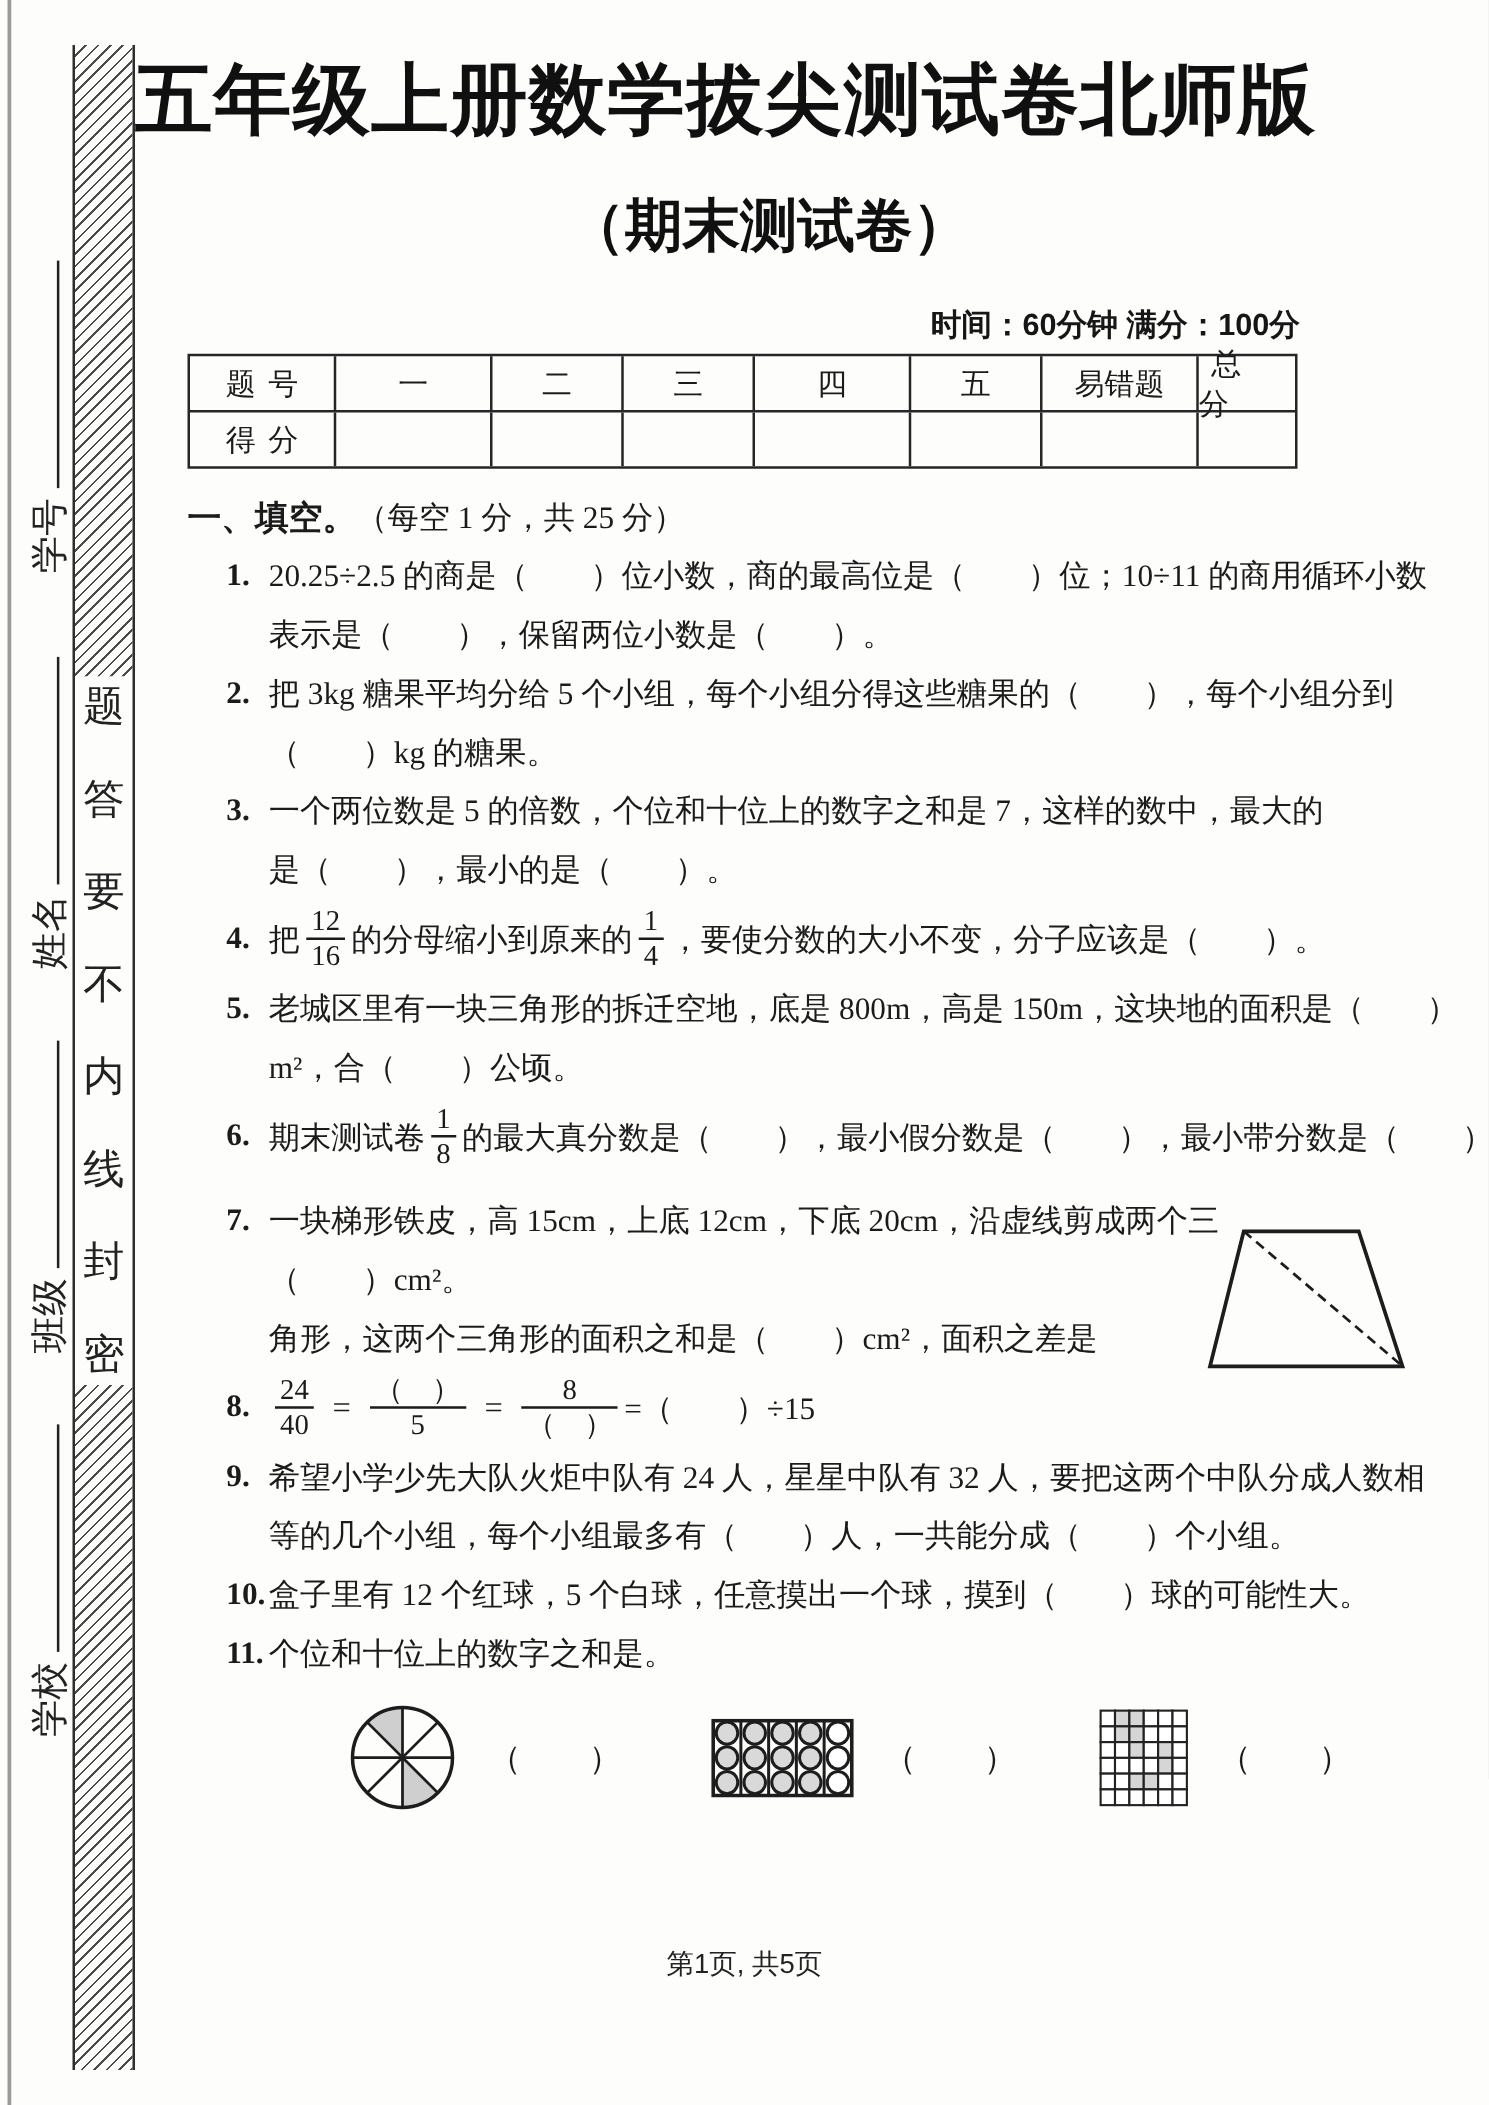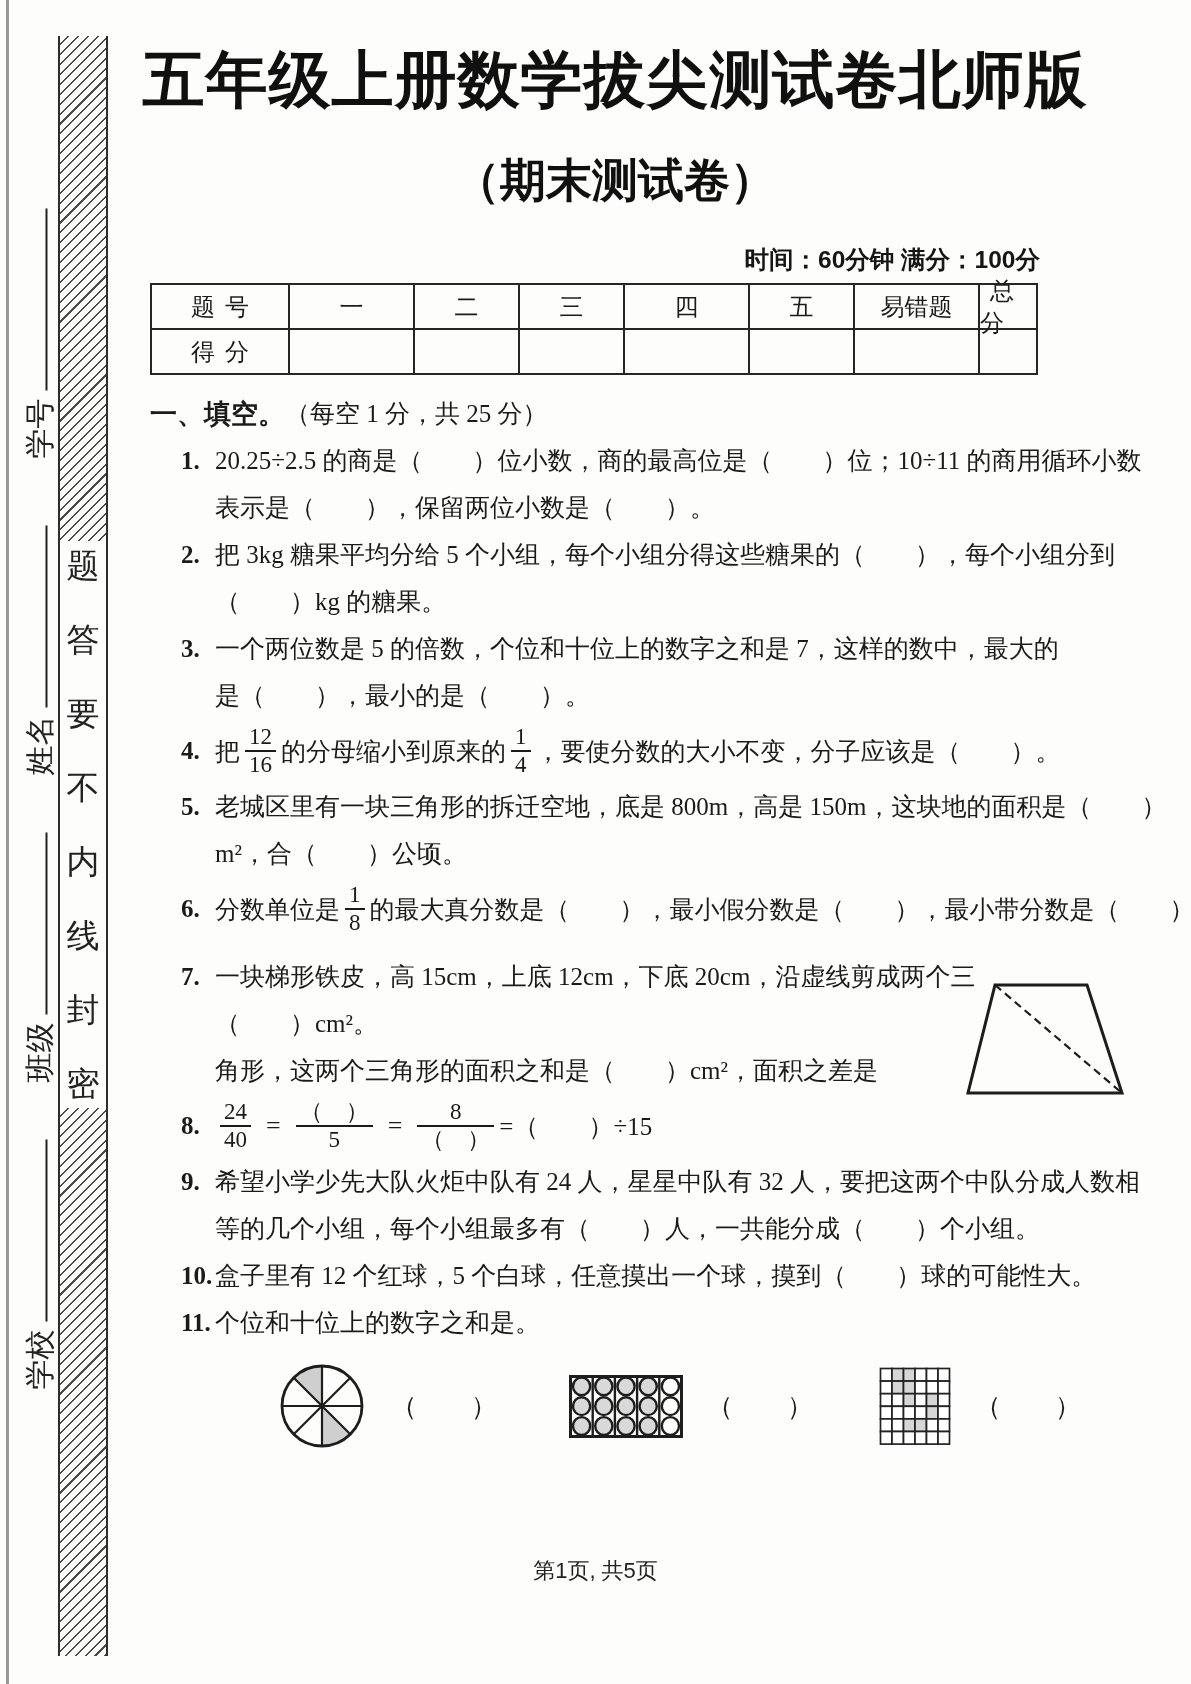--- a/index.html
+++ b/index.html
@@ -25,21 +25,21 @@
   }
   .side-label{
     position:absolute;left:-88px;width:255px;height:42px;
     display:flex;align-items:center;justify-content:flex-start;
     transform:rotate(-90deg);
     font-size:30px;color:#222;white-space:nowrap;
   }
   .side-label .wline{display:inline-block;width:182px;height:0;border-bottom:2.5px solid #222;margin-left:8px;margin-top:14px;}
   
   .title{
-    position:absolute;top:38px;left:120px;width:990px;text-align:center;
+    position:absolute;top:38px;left:108px;width:990px;
     font-family:"Liberation Sans", sans-serif;font-weight:900;font-size:62px;
     letter-spacing:1px;color:#101010;white-space:nowrap;
   }
   .subtitle{
     position:absolute;top:150px;left:120px;width:990px;text-align:center;
     font-family:"Liberation Sans", sans-serif;font-weight:900;font-size:46px;color:#101010;
   }
   .meta{
     position:absolute;top:243px;right:151px;
     font-family:"Liberation Sans", sans-serif;font-weight:700;font-size:24.5px;color:#161616;
@@ -48,21 +48,21 @@
   .stable{position:absolute;top:283px;left:150px;width:888px;border:2.5px solid #262626;box-sizing:border-box;}
   .srow{display:flex;height:43px;}
   .srow + .srow{border-top:2.5px solid #262626;}
   .scell{
     box-sizing:border-box;border-left:2px solid #262626;
     display:flex;align-items:center;justify-content:center;
     font-size:24px;color:#1b1b1b;
   }
   .scell:first-child{border-left:none;}
   .scell.sp{letter-spacing:10px;text-indent:10px;}
-  .c0{width:136px;text-align:center;} .c1{width:125px;} .c2{width:105px;} .c3{width:105px;}
+  .c0{width:115px;text-align:center;} .c1{width:125px;} .c2{width:105px;} .c3{width:105px;}
   .c4{width:125px;} .c5{width:105px;} .c6{width:125px;} .c7{flex:1;}
   
   .main{position:absolute;top:390px;left:150px;width:960px;}
   .sec-heading{height:47px;display:flex;align-items:center;white-space:nowrap;}
   .sec-heading b{font-size:27px;font-weight:700;}
   .sec-heading span{font-size:25px;}
   .qline{
     height:47px;display:flex;align-items:center;white-space:nowrap;
     padding-left:65px;font-size:25px;
   }
@@ -188,21 +188,21 @@
     </div>
 
     <div class="qline">
       <span class="qnum">5.</span>
       <span>老城区里有一块三角形的拆迁空地，底是 800m，高是 150m，这块地的面积是（　　）</span>
     </div>
     <div class="qline">m²，合（　　）公顷。</div>
 
     <div class="qline fline">
       <span class="qnum">6.</span>
-      <span>分数单位是</span>
+      <span>期末测试卷</span>
       <span class="frac">
           <span class="fnum">1</span>
           <span class="fden">8</span>
         </span>
       <span>的最大真分数是（　　），最小假分数是（　　），最小带分数是（　　）。</span>
     </div>
 
     <div class="qline mt">
       <span class="qnum">7.</span>
       <span>一块梯形铁皮，高 15cm，上底 12cm，下底 20cm，沿虚线剪成两个三</span>

